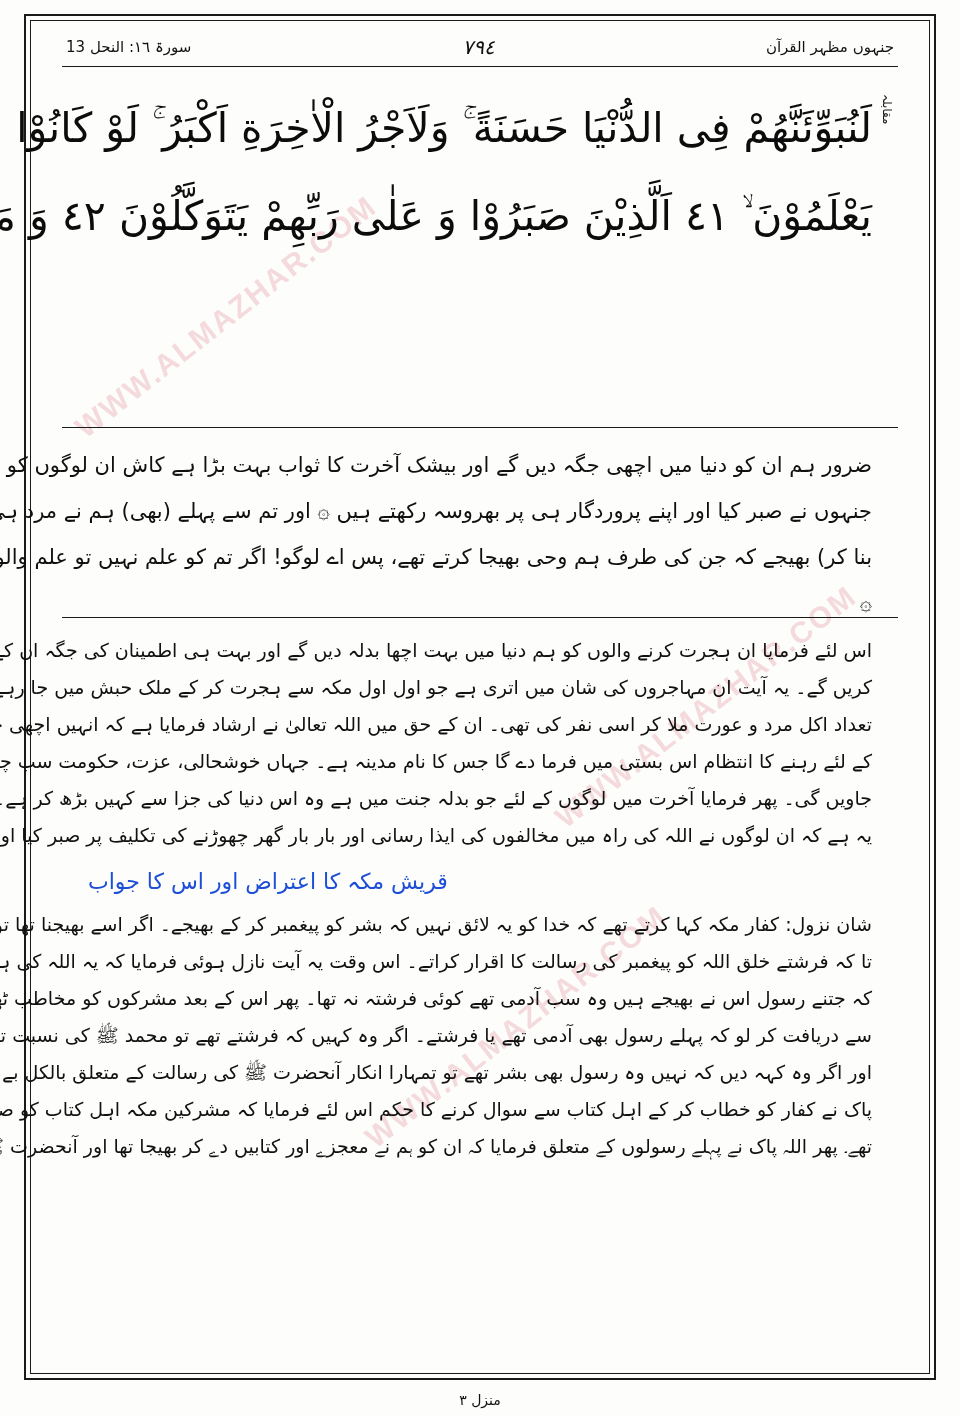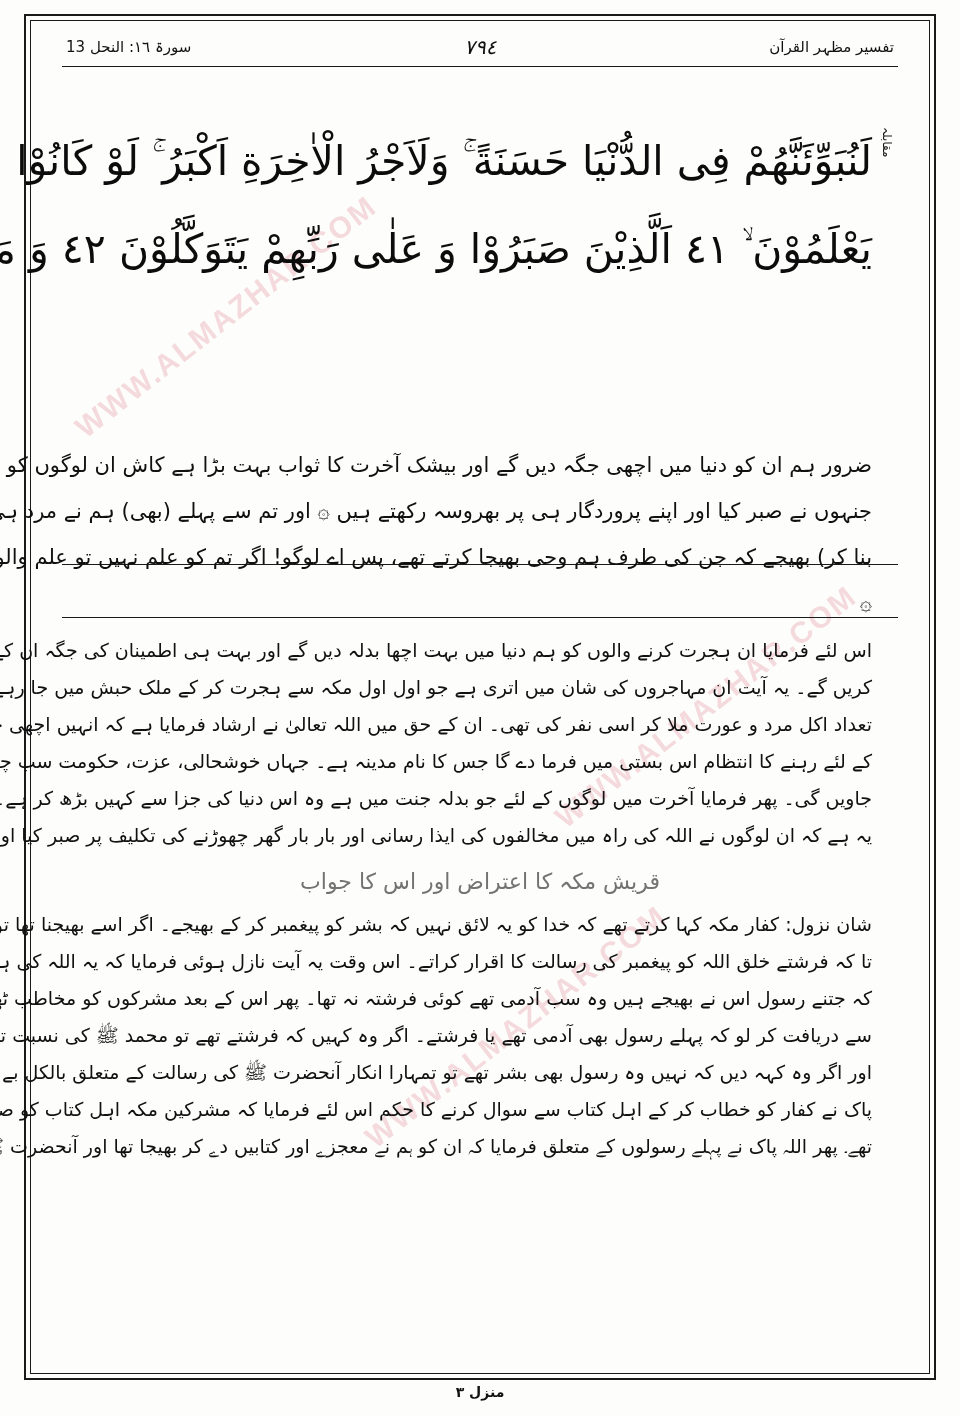--- a/index.html
+++ b/index.html
@@ -83,26 +83,25 @@
     top: 50px;
     border-top: 1px solid #1a1a1a;
   }
 
   
   .quran-block {
     position: absolute;
     left: 36px;
     right: 36px;
     top: 52px;
-    height: 464px;
+    height: 360px;
     border-bottom: 1px solid #1a1a1a;
     box-sizing: border-box;
     direction: rtl;
     padding: 16px 26px 10px 26px;
-    margin-top: 33px;
   }
   .quran-line {
     text-align: center;
     font-family: "DejaVu Sans", sans-serif;
     font-size: 41px;
     line-height: 88px;
     color: #0c0c0c;
     white-space: nowrap;
     letter-spacing: 0px;
   }
@@ -155,55 +154,54 @@
     padding: 14px 26px 0 26px;
     box-sizing: border-box;
   }
   .tafseer .para-line {
     white-space: nowrap;
     font-size: 19px;
     line-height: 37px;
     color: #111;
   }
   .section-heading {
-    text-align: center;
+    text-align: left;
     font-size: 22px;
     line-height: 44px;
-    color: #737373;
+    color: #1d4ed8;
     margin: 6px 0 2px 0;
     font-weight: normal;
   }
 
   
   .footer {
     position: absolute;
     left: 0;
     right: 0;
-    bottom: 16px;
+    bottom: 8px;
     text-align: center;
     font-size: 14px;
     color: #111;
     direction: rtl;
-    font-weight: bold;
   }
 </style>
 </head>
 <body>
 
 <div class="page">
 
   <div class="watermark wm1">WWW.ALMAZHAR.COM</div>
   <div class="watermark wm2">WWW.ALMAZHAR.COM</div>
   <div class="watermark wm3">WWW.ALMAZHAR.COM</div>
 
   <div class="frame">
     <div class="frame-inner"></div>
 
     <div class="header">
-      <div class="right">تفسیر مظہر القرآن</div>
+      <div class="right">جنہوں مظہر القرآن</div>
       <div class="center">٧٩٤</div>
       <div class="left">سورۃ ١٦: النحل 13</div>
     </div>
     <div class="header-rule"></div>
 
     <div class="quran-block">
       <div class="side-note">مقابلہ</div>
       <div class="quran-line">لَنُبَوِّئَنَّهُمْ فِى الدُّنْيَا حَسَنَةً ۚ وَلَاَجْرُ الْاٰخِرَةِ اَكْبَرُ ۚ لَوْ كَانُوْا</div>
       <div class="quran-line">يَعْلَمُوْنَ ۙ ٤١ اَلَّذِيْنَ صَبَرُوْا وَ عَلٰى رَبِّهِمْ يَتَوَكَّلُوْنَ ٤٢ وَ مَا</div>
     </div>

